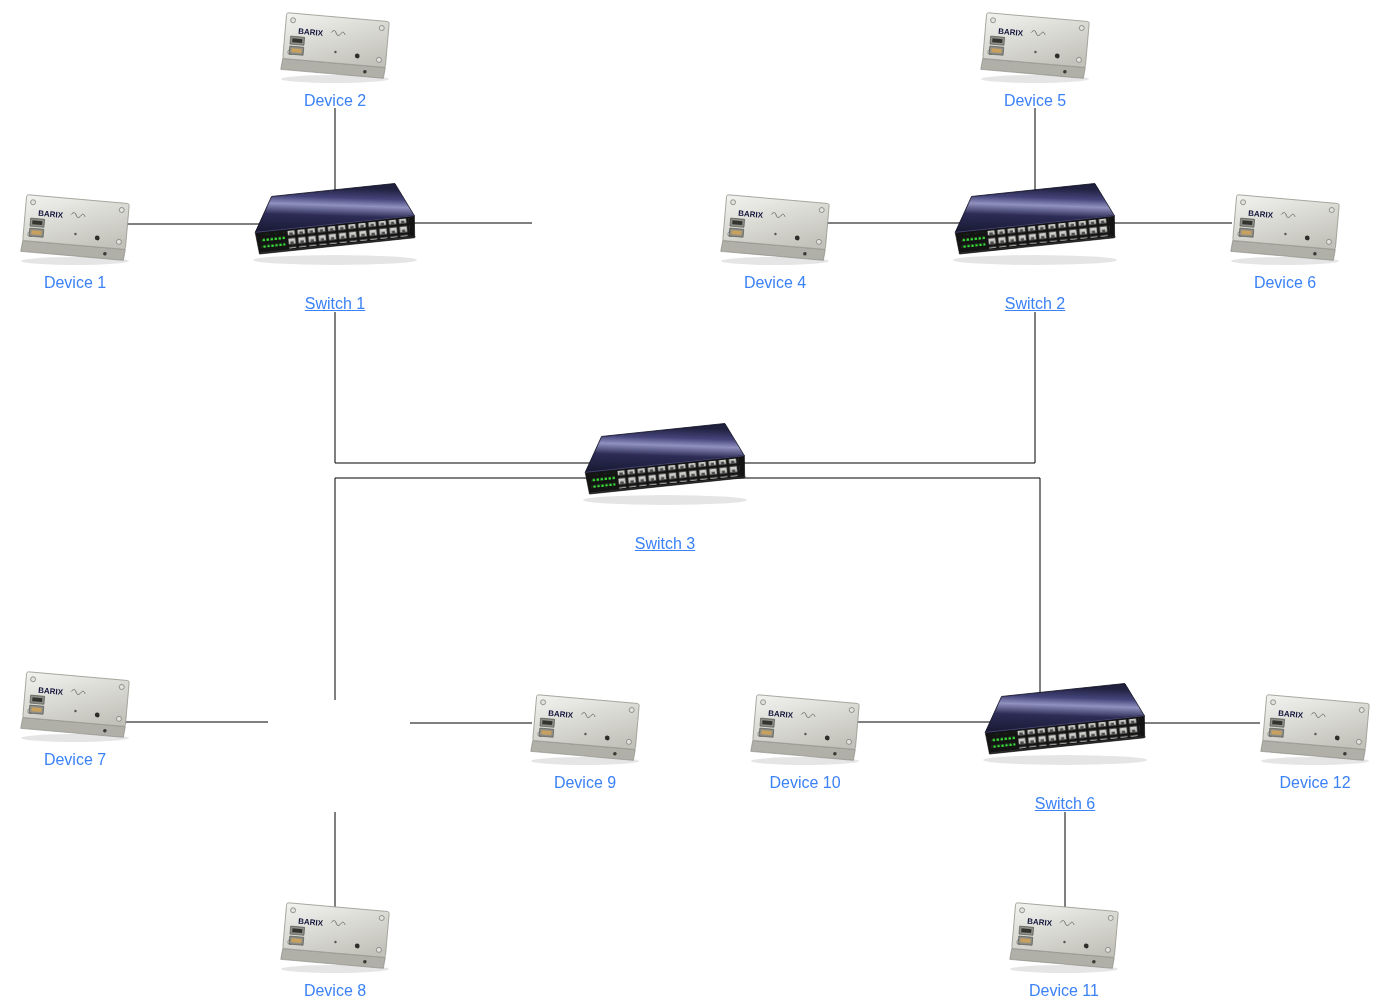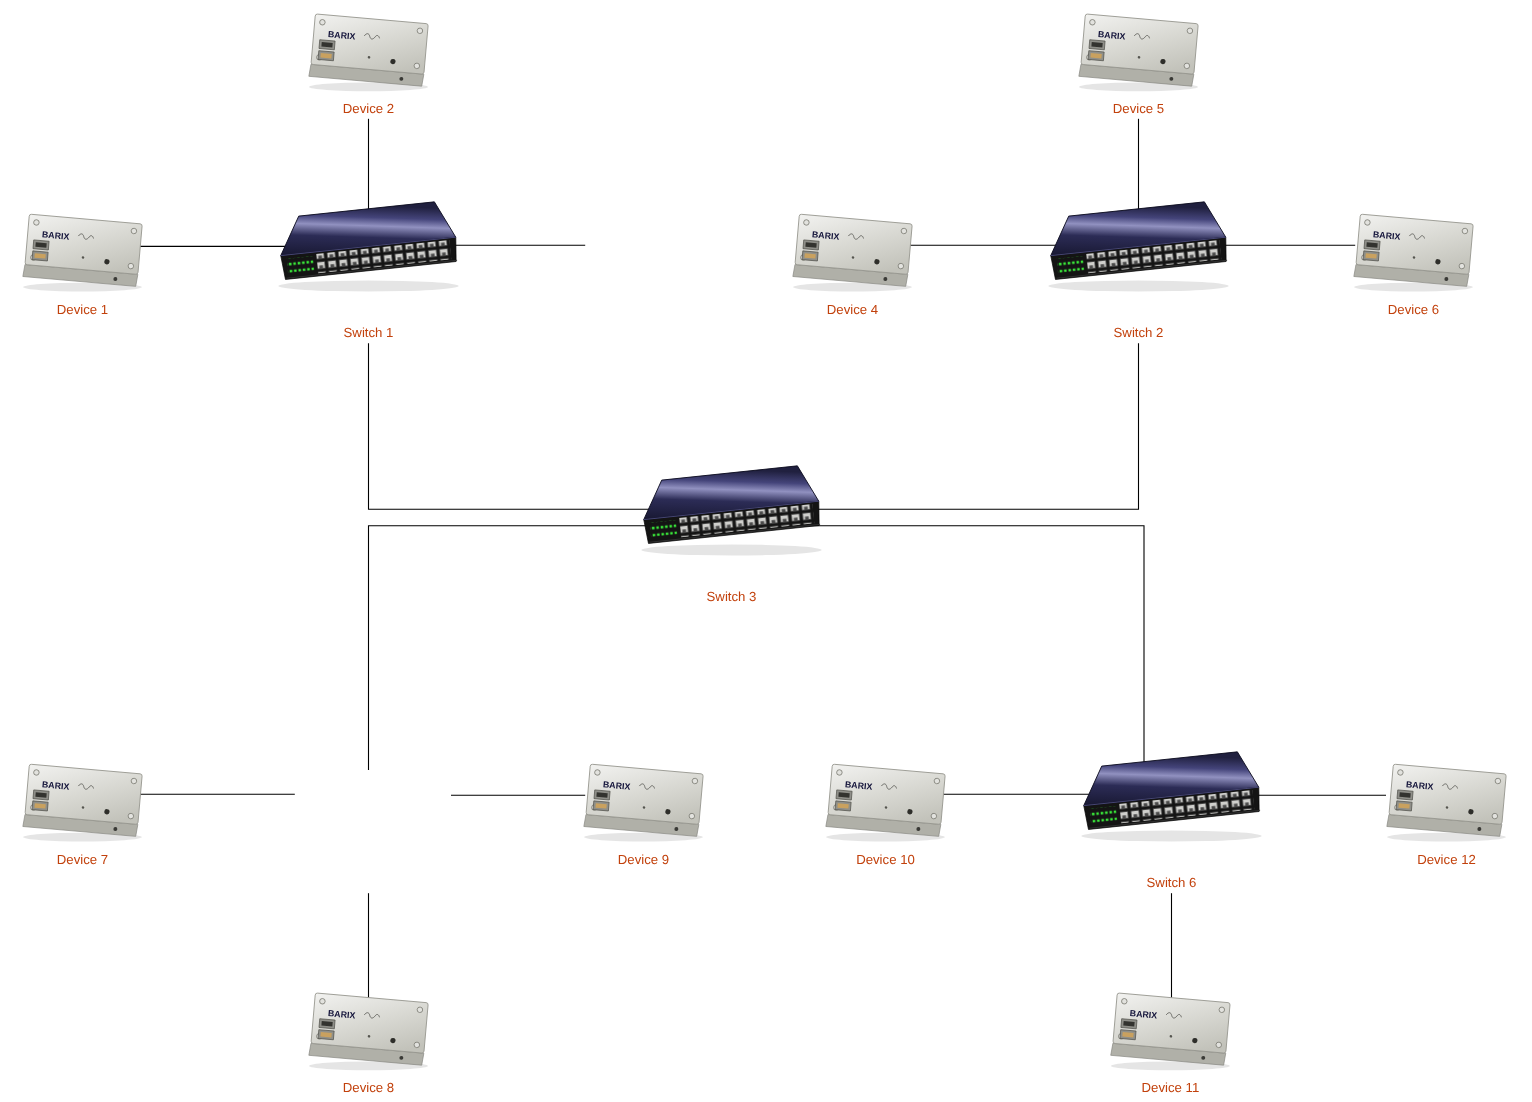--- a/index.html
+++ b/index.html
@@ -32,27 +32,27 @@
     display: flex;
     flex-direction: column;
     align-items: center;
     z-index: 2;
   }
   .node.device { width: 140px; }
   .node.switch { width: 180px; }
   .device .art { width: 130px; height: 80px; display:block; }
   .switch .art { width: 180px; height: 95px; display:block; }
   .node-label {
-    font-size: 12px;
-    color: #c2410c;
+    font-size: 16px;
+    color: #3b82f6;
     text-align: right;
     white-space: nowrap;
   }
   .device .node-label { margin-top: 6px; }
-  .switch .node-label { margin-top: 22px; }
+  .switch .node-label { margin-top: 22px; text-decoration: underline; }
   #symbol-defs { position:absolute; width:0; height:0; overflow:hidden; }
 </style>
 </head>
 <body>
 
 <div id="canvas">
 
   <svg id="symbol-defs" aria-hidden="true">
     <defs>
       <linearGradient id="devTop" x1="0" y1="0" x2="0.8" y2="1">
@@ -152,21 +152,21 @@
         <use href="#sym-device"></use>
       </svg>
     <div class="node-label">Device 5</div>
   </div>
   <div class="node device" style="left:1215px;top:188px">
     <svg class="art" viewBox="0 0 130 80">
         <use href="#sym-device"></use>
       </svg>
     <div class="node-label">Device 6</div>
   </div>
-  <div class="node device" style="left:5px;top:688px">
+  <div class="node device" style="left:5px;top:665px">
     <svg class="art" viewBox="0 0 130 80">
         <use href="#sym-device"></use>
       </svg>
     <div class="node-label">Device 7</div>
   </div>
   <div class="node device" style="left:265px;top:896px">
     <svg class="art" viewBox="0 0 130 80">
         <use href="#sym-device"></use>
       </svg>
     <div class="node-label">Device 8</div>

